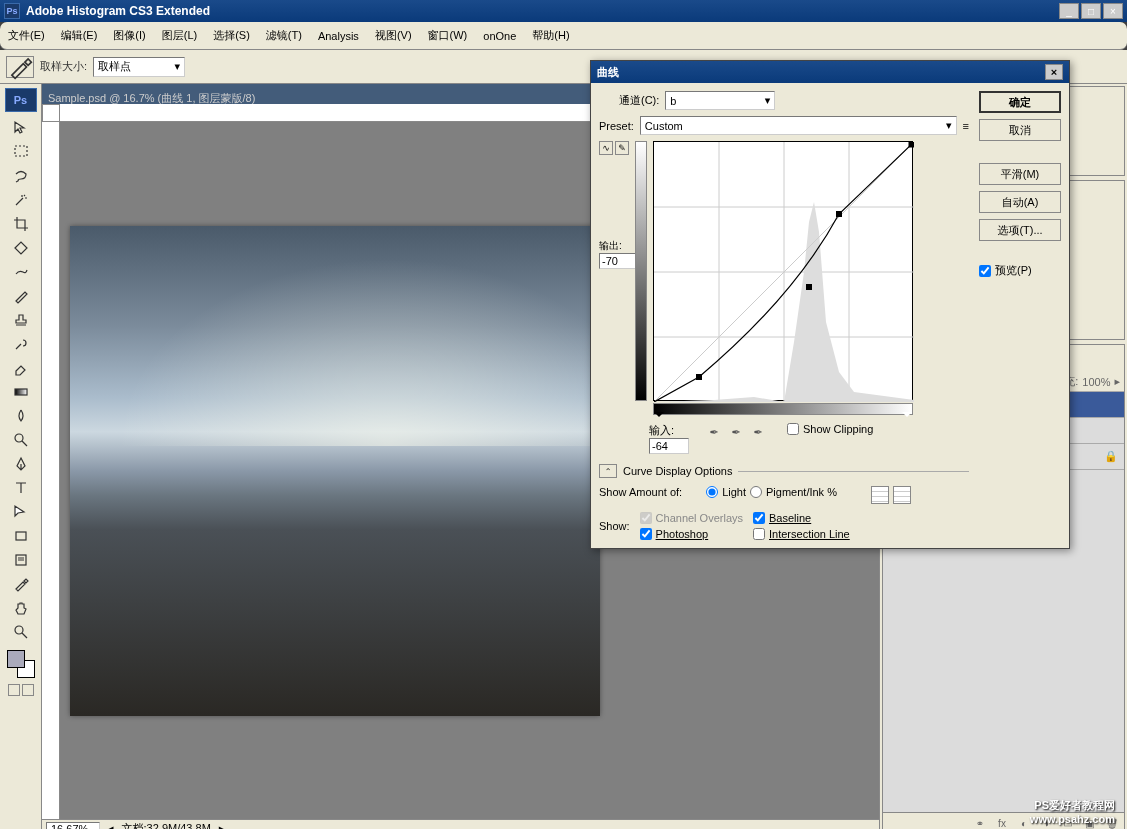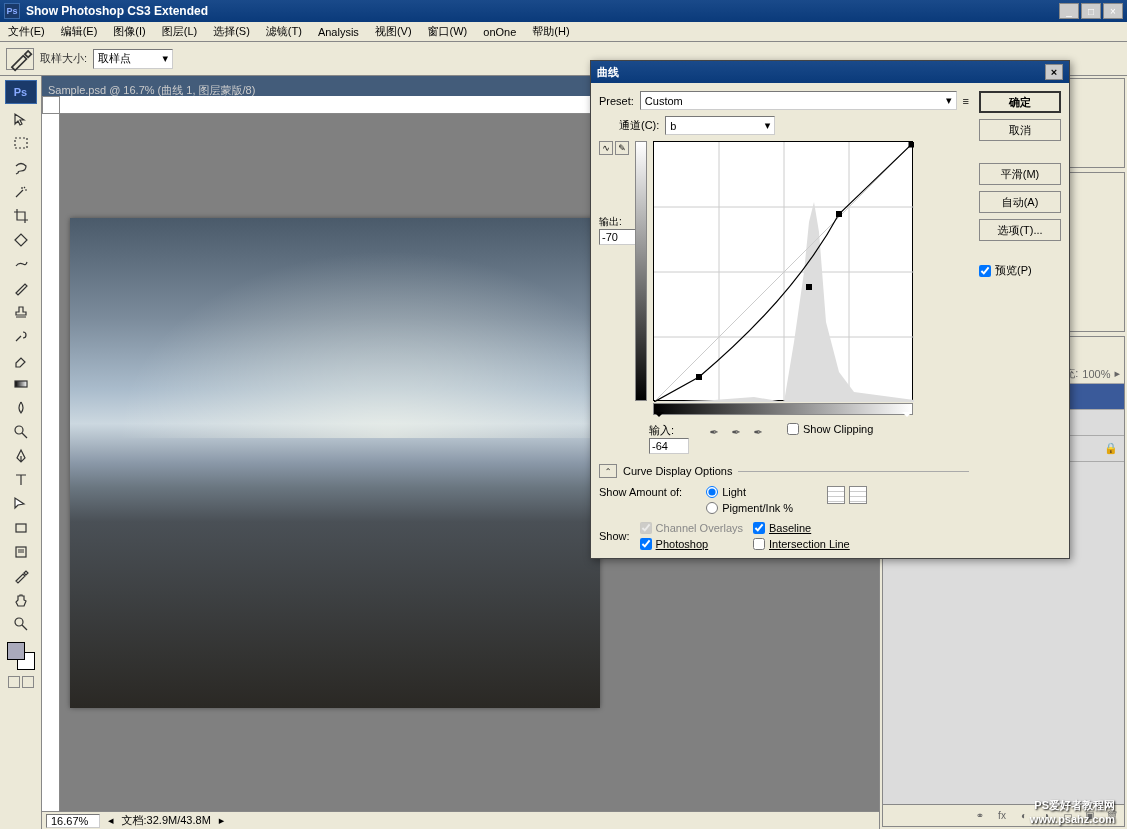--- a/index.html
+++ b/index.html
@@ -6,28 +6,28 @@
 body { background: #404040; width: 1127px; height: 829px; overflow: hidden; position: relative; }
 
 
 .titlebar { background: linear-gradient(#1a4a8a, #0a3a7a); height: 22px; display: flex; align-items: center; color: #fff; padding: 0 4px; }
 .titlebar .ps-icon { width: 16px; height: 16px; background: #1a3a6a; border: 1px solid #3a6aaa; display: flex; align-items: center; justify-content: center; margin-right: 6px; font-size: 9px; color: #8af; font-weight: bold; }
 .titlebar .title-text { flex: 1; font-weight: bold; font-size: 12px; }
 .win-btns { display: flex; gap: 2px; }
 .win-btn { width: 20px; height: 16px; background: #ccc; border: 1px solid #888; display: flex; align-items: center; justify-content: center; font-size: 10px; }
 
 
-.menubar { background: #ece9d8; height: 20px; display: flex; align-items: center; border-bottom: 1px solid #888; }
+.menubar { background: #ece9d8; height: 28px; display: flex; align-items: center; border-bottom: 1px solid #888; border-radius: 7px; }
 .menu-item { padding: 2px 8px; cursor: default; }
 
 
 .optbar { background: #ece9d8; height: 34px; display: flex; align-items: center; border-bottom: 1px solid #888; padding: 0 6px; gap: 6px; }
 .optbar .tool-indicator { width: 28px; height: 22px; border: 1px solid #888; display: flex; align-items: center; justify-content: center; }
 .optbar .label { color: #333; }
-.optbar .dropdown { border: 1px inset #ccc; background: #fff; padding: 2px 4px; width: 80px; height: 20px; display: flex; align-items: center; }
+.optbar .dropdown { border: 1px inset #ccc; background: #fff; padding: 2px 4px; width: 92px; height: 20px; display: flex; align-items: center; }
 .optbar .dropdown::after { content: "▾"; margin-left: auto; }
 
 
 .main { display: flex; height: calc(829px - 22px - 20px - 34px); }
 
 
 .toolbox { width: 42px; background: #ece9d8; border-right: 1px solid #888; display: flex; flex-direction: column; align-items: center; padding-top: 4px; }
 .toolbox .ps-badge { width: 32px; height: 24px; background: #1a3a6a; color: #8af; display: flex; align-items: center; justify-content: center; font-weight: bold; margin-bottom: 4px; border: 1px solid #3a6aaa; }
 .tool-btn { width: 26px; height: 22px; margin: 1px 0; display: flex; align-items: center; justify-content: center; border: 1px solid transparent; }
 .tool-btn svg { width: 16px; height: 16px; stroke: #333; fill: none; stroke-width: 1.2; }
@@ -80,57 +80,57 @@
 .dlg-btn { height: 22px; border: 1px solid #888; background: #ece9d8; display: flex; align-items: center; justify-content: center; }
 .dlg-btn.primary { border: 2px solid #333; font-weight: bold; }
 .dlg-row { display: flex; align-items: center; gap: 6px; margin-bottom: 6px; }
 .dlg-row label { width: auto; }
 .dlg-select { border: 1px inset #ccc; background: #fff; padding: 2px 4px; flex: 1; display: flex; align-items: center; }
 .dlg-select::after { content: "▾"; margin-left: auto; }
 .curve-area { display: flex; gap: 6px; }
 .curve-tools { display: flex; flex-direction: column; gap: 4px; width: 30px; }
 .curve-tools .ct { display: flex; gap: 2px; }
 .curve-tools .ct span { width: 14px; height: 14px; border: 1px solid #888; display: flex; align-items: center; justify-content: center; font-size: 9px; }
-.output-box { margin-top: 56px; }
+.output-box { margin-top: 80px; }
 .output-box .nlabel { font-size: 10px; }
 .output-box input { width: 40px; border: 1px inset #ccc; padding: 1px 2px; background: #fff; }
 .curve-graph { width: 260px; }
 .graph-box { width: 260px; height: 260px; border: 1px solid #000; background: #fff; position: relative; }
 .graph-grid line { stroke: #ccc; stroke-width: 1; }
 .curve-line { stroke: #000; stroke-width: 1.2; fill: none; }
 .curve-pt { fill: #000; }
 .histogram { fill: #ddd; }
 .grad-h { width: 260px; height: 12px; background: linear-gradient(to right, #000, #fff); border: 1px solid #888; margin-top: 2px; position: relative; }
 .grad-v { width: 12px; height: 260px; background: linear-gradient(to bottom, #fff, #000); border: 1px solid #888; }
 .slider-tri { position: absolute; bottom: -8px; width: 0; height: 0; border: 5px solid transparent; border-top-color: #000; }
 .input-row { display: flex; align-items: flex-start; gap: 8px; margin-top: 8px; margin-left: 50px; }
 .input-row input { width: 40px; border: 1px inset #ccc; padding: 1px 2px; background: #fff; }
 .eyedroppers { display: flex; gap: 4px; margin-left: 8px; }
 .eyedroppers span { width: 18px; height: 18px; display: flex; align-items: center; justify-content: center; color: #555; }
 .expand-row { display: flex; align-items: center; gap: 6px; margin-top: 10px; }
 .expand-btn { width: 18px; height: 14px; border: 1px solid #888; display: flex; align-items: center; justify-content: center; font-size: 8px; }
 .hr-line { flex: 1; border-top: 1px solid #aaa; }
 .show-amt { display: flex; align-items: flex-start; gap: 24px; margin-top: 8px; }
-.radio-col { display: flex; flex-direction: column; gap: 4px; }
+.radio-col { display: flex; flex-direction: row; gap: 4px; }
 .grid-icons { display: flex; gap: 4px; margin-left: 10px; }
 .grid-icons span { width: 18px; height: 18px; border: 1px solid #888; background: repeating-linear-gradient(#fff, #fff 4px, #ccc 4px, #ccc 5px); }
 .show-row { display: flex; align-items: center; gap: 10px; margin-top: 8px; }
 .check-col { display: flex; flex-direction: column; gap: 4px; }
 .chk { display: flex; align-items: center; gap: 4px; }
 .chk input { width: 12px; height: 12px; }
 
 
 .watermark { position: absolute; bottom: 4px; right: 12px; color: #fff; font-size: 13px; font-weight: bold; text-shadow: 1px 1px 2px #000; text-align: right; z-index: 200; }
 </style>
 </head>
 <body>
 
 <div class="titlebar">
   <div class="ps-icon">Ps</div>
-  <div class="title-text">Show Photoshop CS3 Extended</div>
+  <div class="title-text">Adobe Histogram CS3 Extended</div>
   <div class="win-btns">
     <div class="win-btn">_</div>
     <div class="win-btn">□</div>
     <div class="win-btn">×</div>
   </div>
 </div>
 
 <div class="menubar" id="menubar">
     <div class="menu-item">文件(E)</div>
     <div class="menu-item">编辑(E)</div>
@@ -362,32 +362,32 @@
   </div>
 </div>
 
 <div class="dialog">
   <div class="dialog-title">
     <span>曲线</span>
     <div class="close">×</div>
   </div>
   <div class="dialog-body">
     <div class="dialog-left">
+      <div class="dlg-row" style="margin-left:20px;">
+        <label>通道(C):</label>
+        <div class="dlg-select" style="width:110px;flex:none;">
+            <span>b</span>
+          </div>
+      </div>
       <div class="dlg-row">
         <label>Preset:</label>
         <div class="dlg-select" style="width:260px;">
             <span>Custom</span>
           </div>
         <span>≡</span>
-      </div>
-      <div class="dlg-row" style="margin-left:20px;">
-        <label>通道(C):</label>
-        <div class="dlg-select" style="width:110px;flex:none;">
-            <span>b</span>
-          </div>
       </div>
       <div class="curve-area">
         <div class="curve-tools">
           <div class="ct">
             <span>∿</span>
             <span>✎</span>
           </div>
           <div class="output-box">
             <div class="nlabel">输出:</div>
             <input value="-70" style="">

